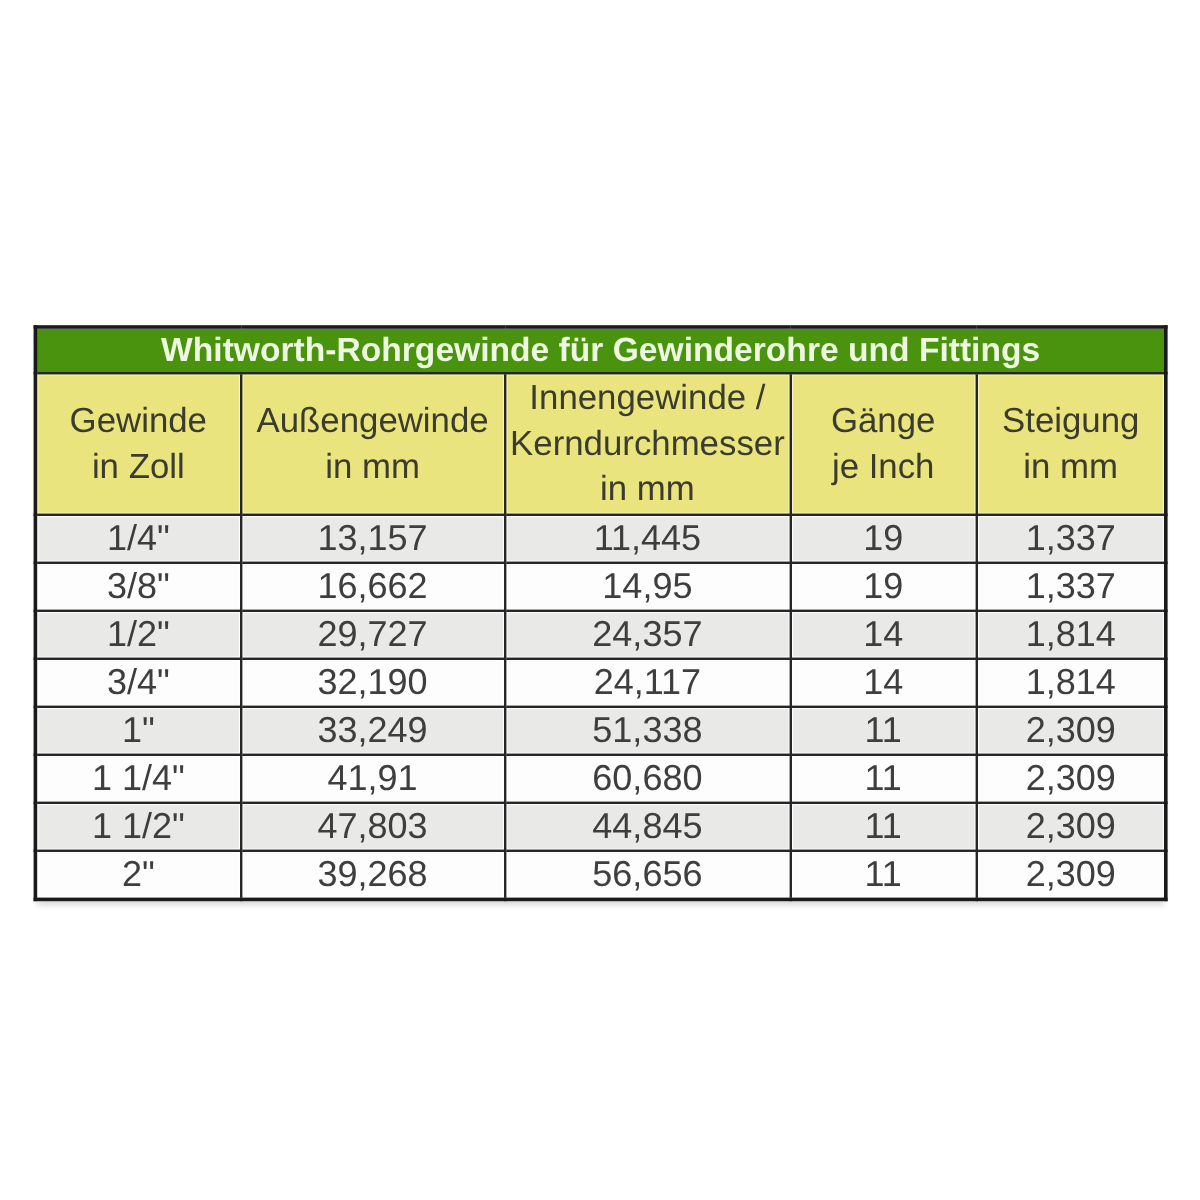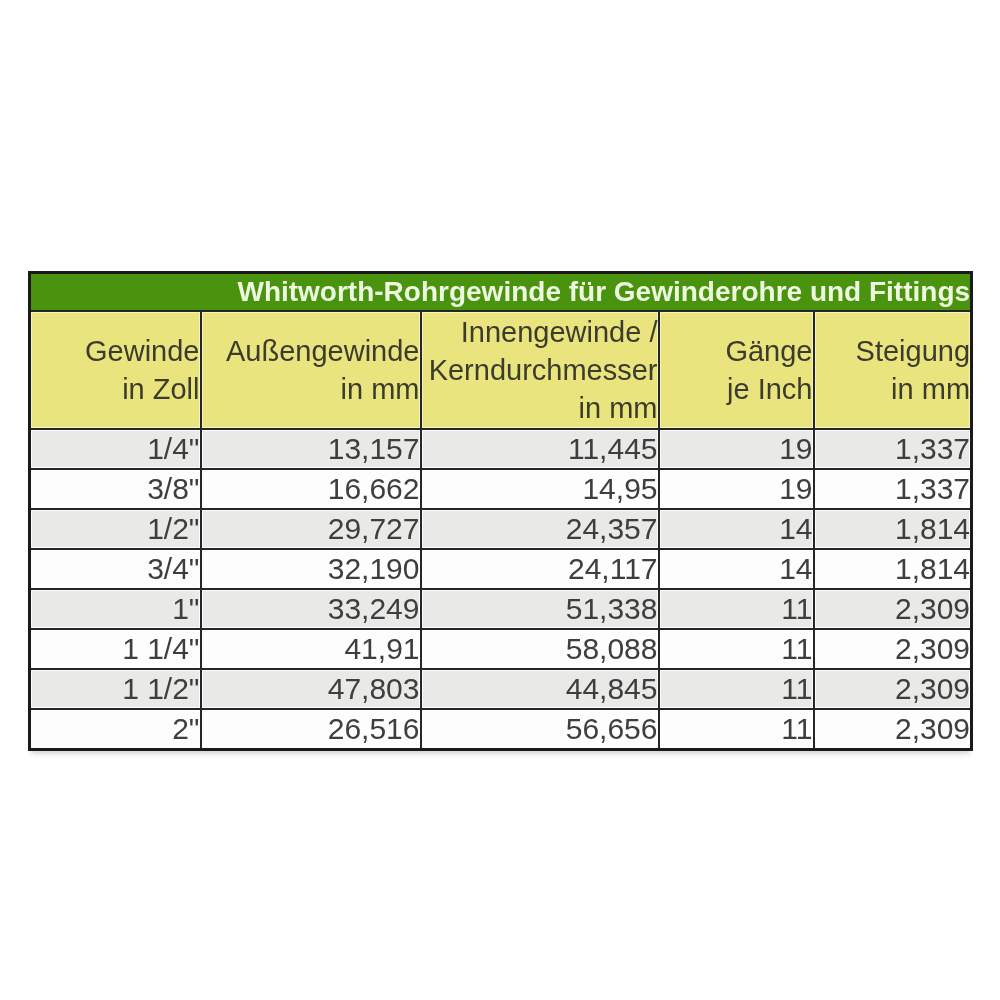--- a/index.html
+++ b/index.html
@@ -28,21 +28,21 @@
   }
   table.whitworth{
     border-collapse:collapse;
     table-layout:fixed;
     width:942px;
     border:3px solid var(--border-outer);
     box-shadow:0 6px 5px -3px rgba(0,0,0,0.16);
   }
   table.whitworth th, table.whitworth td{
     border:2px solid var(--border-inner);
-    text-align:right;
+    text-align:center;
     vertical-align:middle;
     padding:0;
     overflow:hidden;
   }
   .title-cell{
     background:var(--title-bg);
     color:var(--title-text);
     font-weight:bold;
     font-size:28px;
     height:36px;
@@ -129,33 +129,33 @@
       <tr class="data-row alt">
         <td>1"</td>
         <td>33,249</td>
         <td>51,338</td>
         <td>11</td>
         <td>2,309</td>
       </tr>
       <tr class="data-row">
         <td>1 1/4"</td>
         <td>41,91</td>
-        <td>58,088</td>
+        <td>60,680</td>
         <td>11</td>
         <td>2,309</td>
       </tr>
       <tr class="data-row alt">
         <td>1 1/2"</td>
         <td>47,803</td>
         <td>44,845</td>
         <td>11</td>
         <td>2,309</td>
       </tr>
       <tr class="data-row">
         <td>2"</td>
-        <td>26,516</td>
+        <td>39,268</td>
         <td>56,656</td>
         <td>11</td>
         <td>2,309</td>
       </tr>
     </tbody>
   </table>
 </div>
 
 </body></html>

